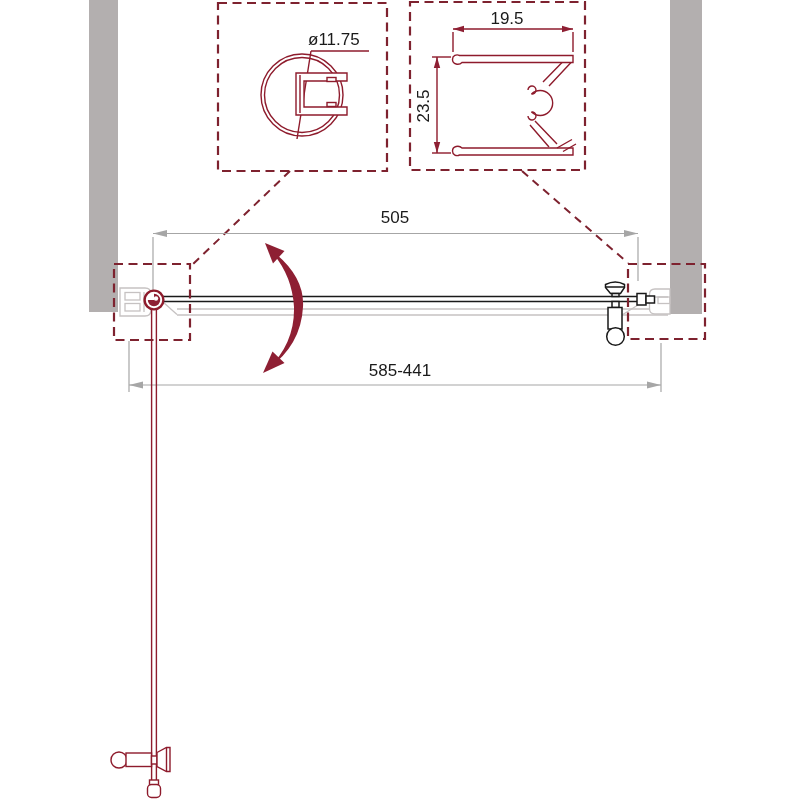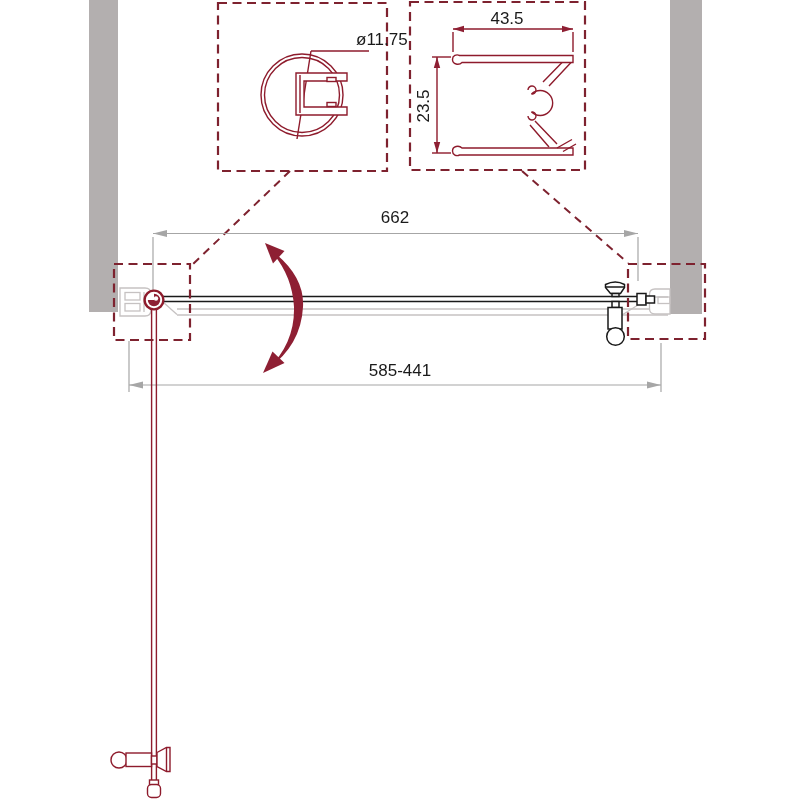--- a/index.html
+++ b/index.html
@@ -179,23 +179,23 @@
       <path class="redsolid" d="M267,247 Q305,274 303,307 Q301,345 268,369 Q295,343 294,307 Q292,272 267,247 Z"></path>
       <path class="redsolid" d="M265,243 L284.5,251 L273,263.5 Z"></path>
       <path class="redsolid" d="M263,373 L284.5,363 L272.5,351.5 Z"></path>
     </g>
 
     <rect class="dashbox" x="114" y="264" width="76" height="76"></rect>
     <rect class="dashbox" x="628" y="264" width="77" height="75"></rect>
   </g>
 </svg>
 
-<div class="dim-label" style="left:308px;top:31px;margin-left:48px;">ø11.75</div>
-
-<div class="dim-label" style="left:487px;top:10px;width:40px;">43.5</div>
+<div class="dim-label" style="left:308px;top:31px;">ø11.75</div>
+
+<div class="dim-label" style="left:487px;top:10px;width:40px;">19.5</div>
 
 <div class="dim-label rot" style="left:404px;top:97px;width:40px;">23.5</div>
 
-<div class="dim-label" style="left:373px;top:209px;width:44px;">662</div>
+<div class="dim-label" style="left:373px;top:209px;width:44px;">505</div>
 
 <div class="dim-label" style="left:358px;top:362px;width:84px;">585-441</div>
 
 </div>
 
 </body></html>

